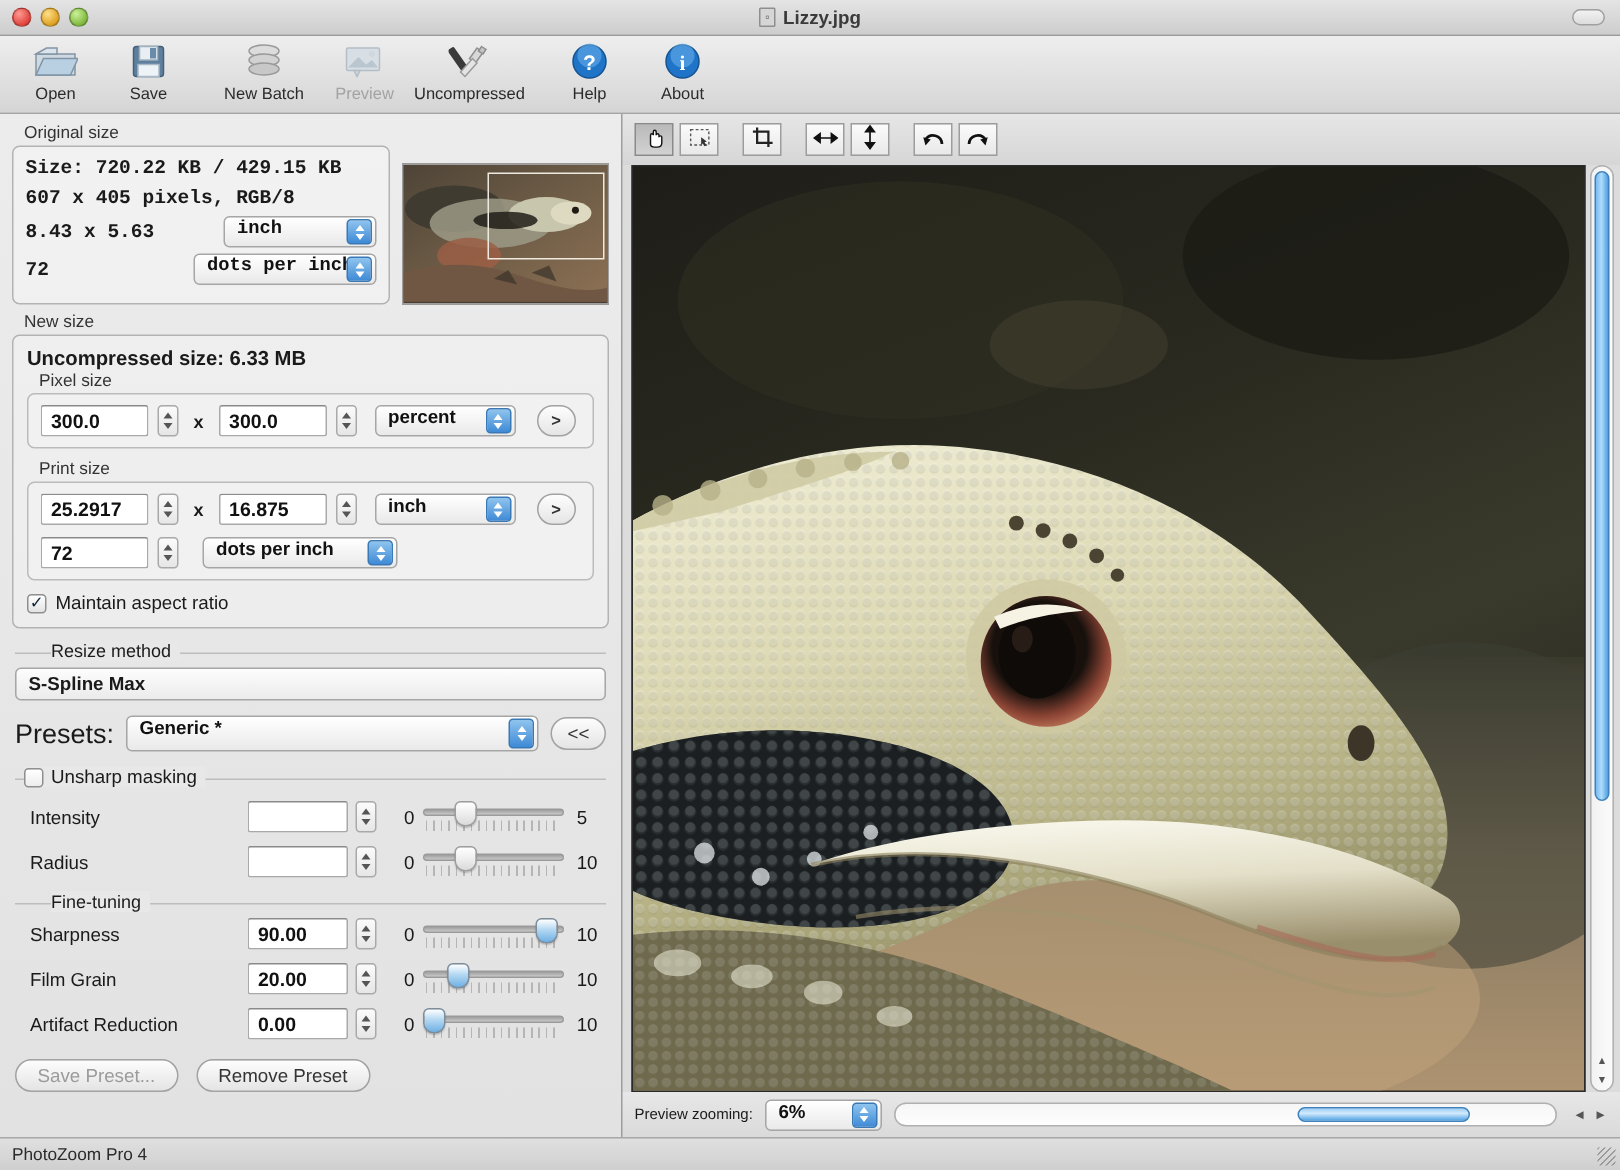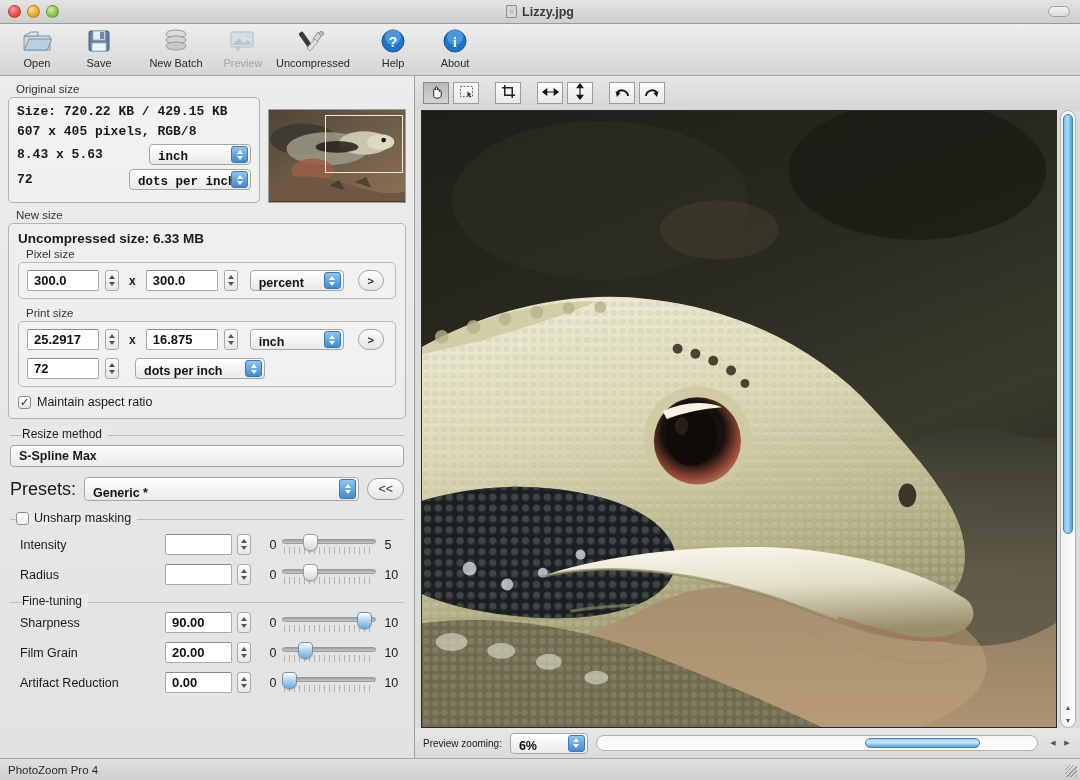--- a/index.html
+++ b/index.html
@@ -79,21 +79,21 @@
     padding: 5px 8px 0 8px;
     position: relative;
     overflow: hidden;
   }
   .rightpanel { flex: 1 1 auto; background: #dcdcdc; display: flex; flex-direction: column; }
   
   .rulegroup { position: relative; margin: 8px 0 4px 0; }
   .rulegroup .rlabel {
     font-size: 12px; color: #1c1c1c; background: #e8e8e8;
     padding-right: 6px; position: relative; z-index: 2; display:inline-block;
-    margin-left: 14px;
+    margin-left: 26px;
   }
   .rulegroup:before {
     content:""; position: absolute; left: 2px; right: 2px; top: 8px;
     border-top: 1px solid #bdbdbd; z-index: 1;
   }
 
   
   .origwrap { display: flex; gap: 8px; align-items: flex-start; }
   .origbox {
     flex: 0 0 252px;
@@ -114,21 +114,21 @@
   .thumb .selrect {
     position: absolute; left: 56px; top: 5px; width: 78px; height: 58px;
     border: 1.5px solid #efeadf;
   }
 
   
   .popup {
     position: relative; height: 21px; border-radius: 4px;
     border: 1px solid #a6a6a6;
     background: linear-gradient(#ffffff, #e9e9e9);
-    display: flex; align-items: flex-end;
+    display: flex; align-items: flex-start;
     padding: 0 22px 0 8px;
     font-size: 12.5px; font-weight: bold; color: #111;
     box-shadow: 0 1px 0 rgba(255,255,255,.7) inset;
     white-space: nowrap; overflow: hidden;
   }
   .popup .arrows {
     position: absolute; right: 2px; top: 1px; bottom: 1px; width: 17px;
     border-radius: 3px;
     background: linear-gradient(#8fc4ee, #3f8ad6);
     border: 1px solid #3b79b5;
@@ -637,20 +637,24 @@
           </div>
         <span class="pmin" style="margin-left:10px">0</span>
         <div class="slider">
           <div class="strack"></div>
           <div class="sticks"></div>
           <div class="sknob" style="left:0%"></div>
         </div>
         <span class="pmax">10</span>
       </div>
 
+      <div style="display:flex;gap:12px;margin-top:8px;padding-left:2px;">
+        <div class="capsule dim">Save Preset...</div>
+        <div class="capsule">Remove Preset</div>
+      </div>
     </div>
 
     <div class="rightpanel">
 
       <div class="ptoolbar">
         <div class="ptool pressed">
           <span>
             <svg width="15" height="15" viewBox="0 0 16 16">
                 <path d="M5 13 V6.5a1 1 0 0 1 2 0V4a1 1 0 0 1 2 0v2.5a1 1 0 0 1 2 0V8a1 1 0 0 1 2 0v4c0 2-1.5 3-3.5 3H8c-2 0-3-1-3-2z" fill="#fff" stroke="#111" stroke-width="1"></path>
               </svg>

